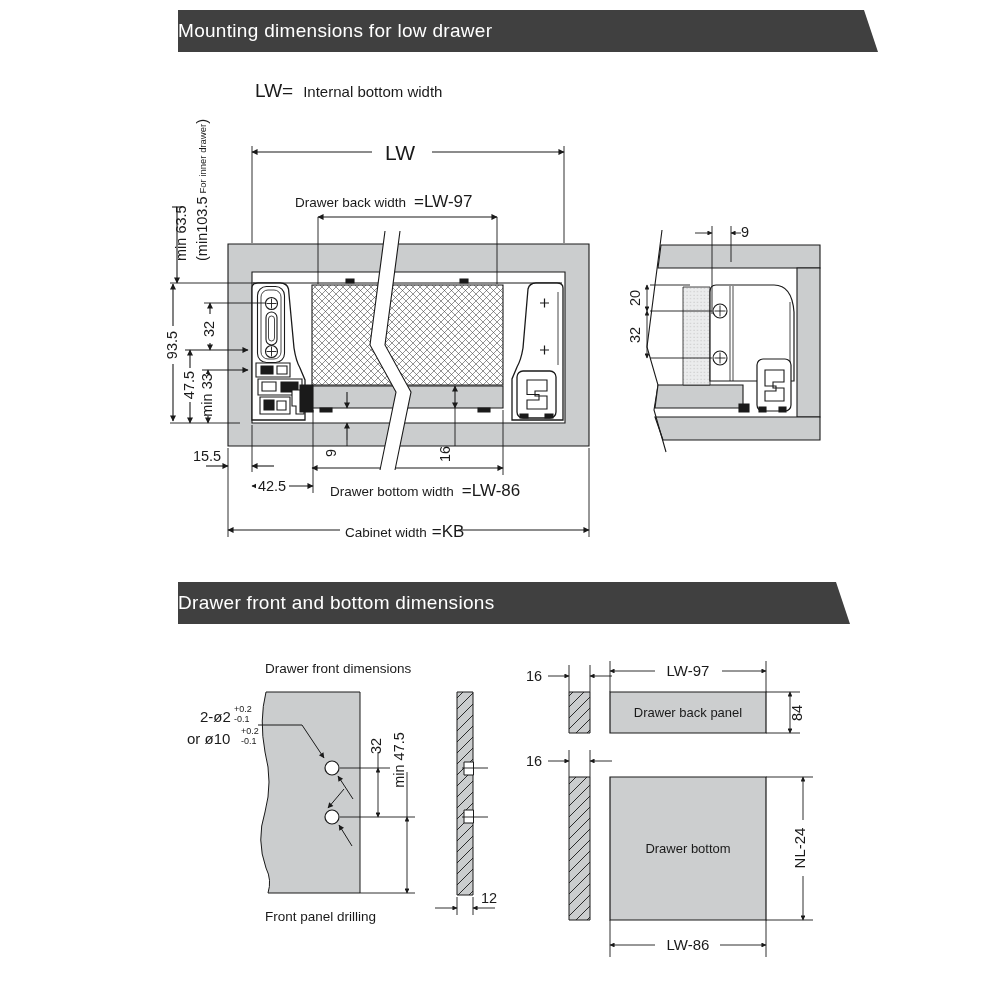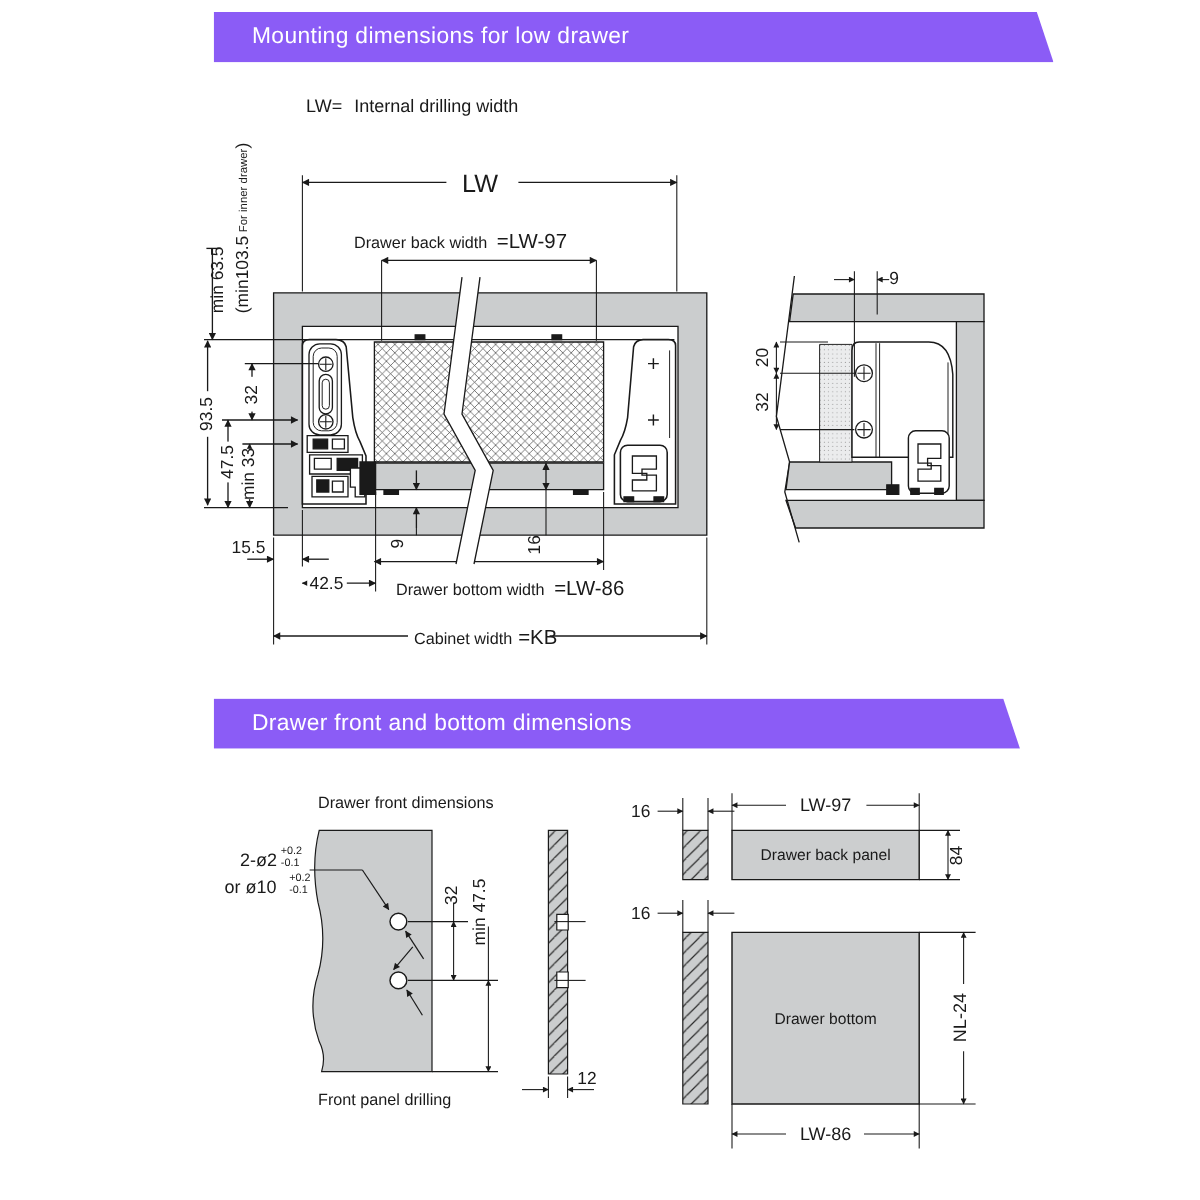--- a/index.html
+++ b/index.html
@@ -1,42 +1,42 @@
 <!DOCTYPE html>
 <html><head>
 <meta charset="utf-8">
 <style>
   html,body{margin:0;padding:0;background:#fff;}
   body{width:1000px;height:1000px;position:relative;font-family:"Liberation Sans",sans-serif;color:#1a1a1a;}
-  .banner{position:absolute;left:178px;height:42px;background:#8b5cf6;color:#fff;
-          font-size:19px;letter-spacing:.3px;line-height:42px;padding-left:32px;box-sizing:border-box;
+  .banner{position:absolute;left:178px;height:42px;background:#404040;color:#fff;
+          font-size:19px;letter-spacing:.3px;line-height:42px;box-sizing:border-box;
           clip-path:polygon(0 0,calc(100% - 14px) 0,100% 100%,0 100%);}
   #banner1{top:10px;width:700px;}
   #banner2{top:582px;width:672px;}
   .subtitle{position:absolute;left:255px;top:80px;white-space:nowrap;}
-  .subtitle .big{font-size:15px;}
+  .subtitle .big{font-size:19px;}
   .subtitle .small{font-size:15px;margin-left:10px;}
   svg text{fill:#1a1a1a;font-family:"Liberation Sans",sans-serif;}
   .dim{font-size:14.5px;}
   .dimsmall{font-size:13.5px;}
   .dimbig{font-size:17px;}
   .lwbig{font-size:21px;}
   .tiny{font-size:9.5px;}
   .tol{font-size:9px;}
   .rect-label{font-size:13px;}
   .caption{font-size:13.5px;}
   line,path,polyline,polygon,rect,circle{vector-effect:non-scaling-stroke;}
 </style>
 </head>
 <body>
 
 <div id="banner1" class="banner"><span>Mounting dimensions for low drawer</span></div>
 
 <div class="subtitle">
-  <span class="big">LW=</span><span class="small">Internal drilling width</span>
+  <span class="big">LW=</span><span class="small">Internal bottom width</span>
 </div>
 
 <svg style="position:absolute;left:160px;top:100px" width="700" height="470" viewBox="160 100 700 470">
   <defs>
     <marker id="ah" viewBox="0 0 10 10" refX="9.2" refY="5" markerWidth="9" markerHeight="5.5" orient="auto-start-reverse">
       <path d="M0,0 L10,5 L0,10 z" fill="#1a1a1a"></path>
     </marker>
     <pattern id="xh" width="7" height="7" patternUnits="userSpaceOnUse">
       <path d="M0,7 L7,0 M0,0 L7,7" stroke="#3a3a3a" stroke-width="0.55" fill="none"></path>
     </pattern>

